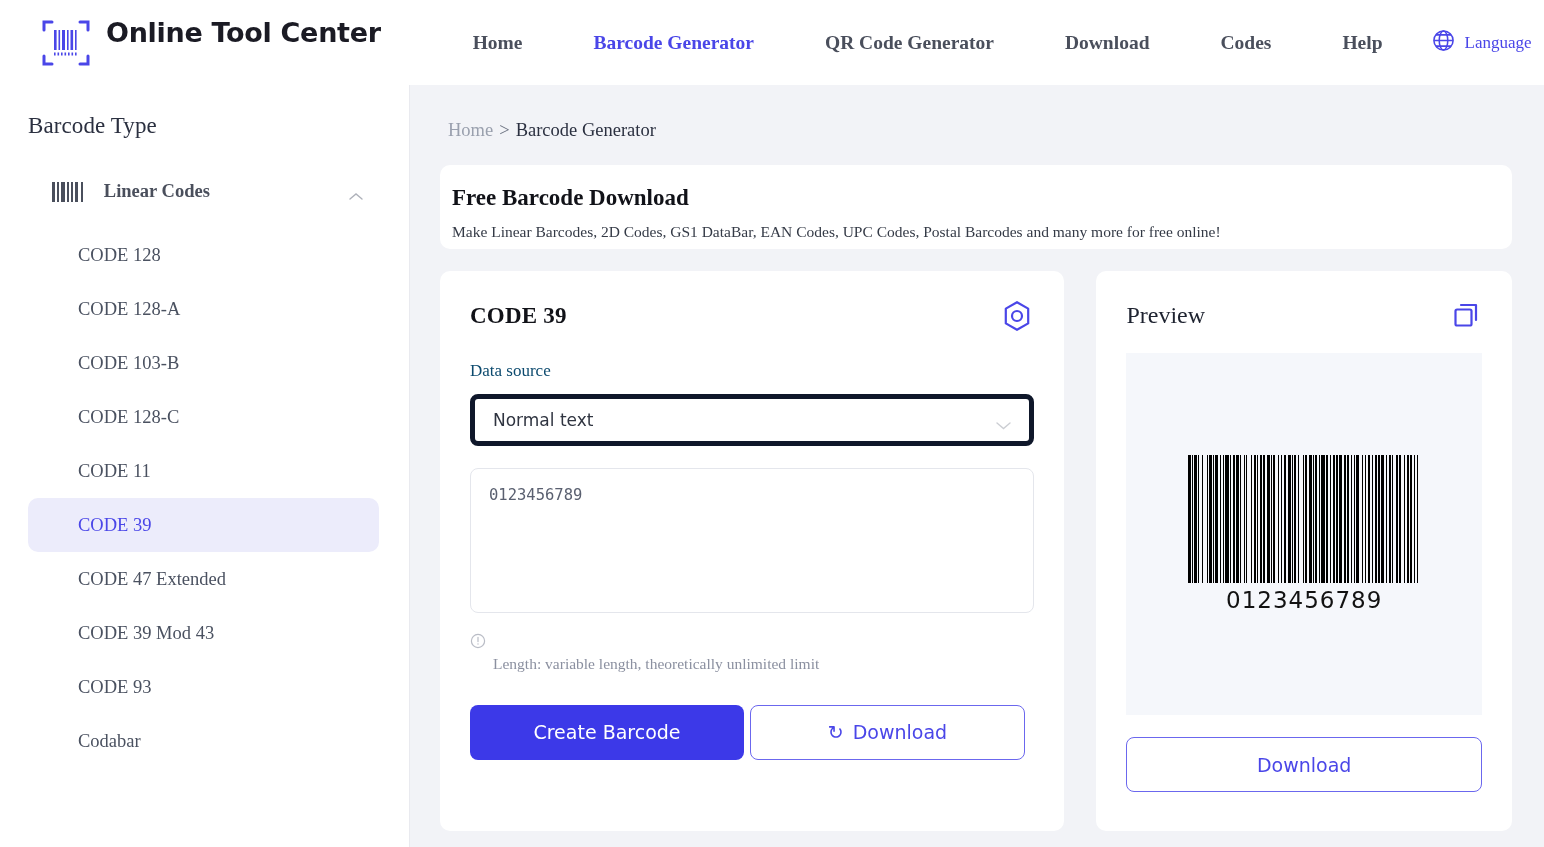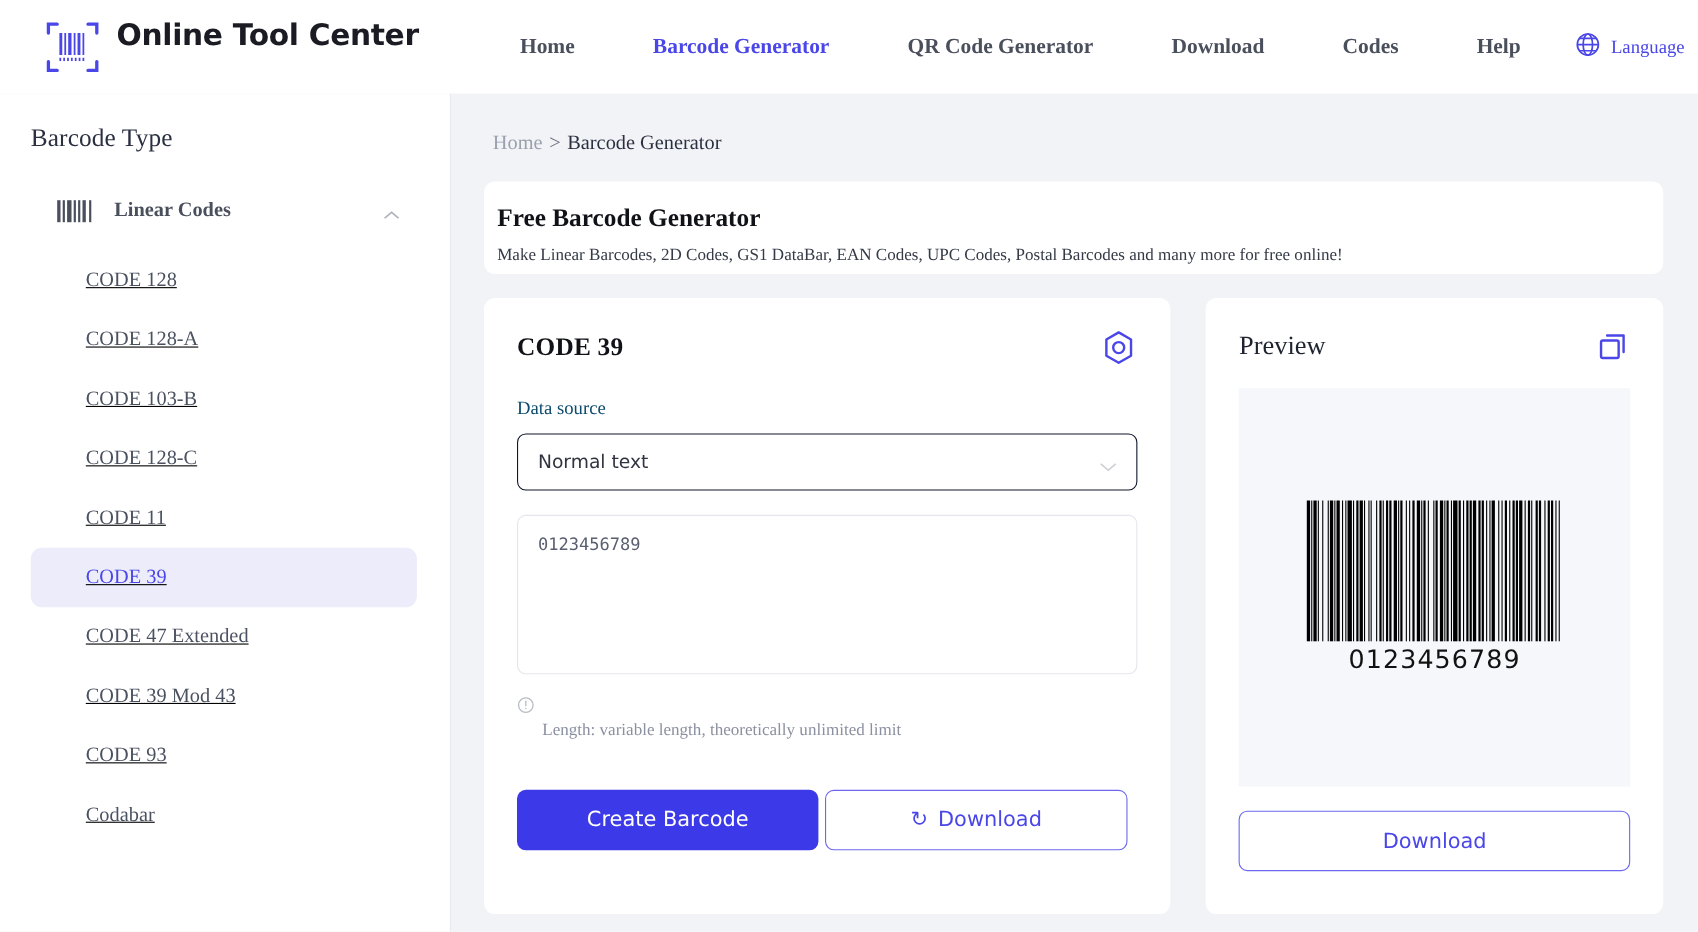--- a/index.html
+++ b/index.html
@@ -64,21 +64,21 @@
     padding: 6px 20px 6px 26px;
     cursor: pointer;
   }
   .bars-icon { display: flex; align-items: flex-end; height: 20px; }
   .bars-icon i { display: block; background: #4a4f5c; margin-right: 2.2px; height: 20px; }
   .group-label {
     font-size: 18.5px; font-weight: bold; color: #4a4f5c;
     margin-left: 19px; white-space: nowrap;
   }
   .chev { margin-left: auto; width: 14px; height: 9px; opacity: .55; }
-  .type-list { margin-top: 20px; text-decoration: underline; }
+  .type-list { margin-top: 20px; }
   .type-item {
     margin: 0 30px 0 28px;
     height: 54px;
     display: flex; align-items: center;
     padding-left: 50px;
     border-radius: 10px;
     font-size: 18.5px; color: #4a5160;
     cursor: pointer; white-space: nowrap;
   }
   .type-item.selected { background: #ececfb; color: #4a46e8; }
@@ -109,42 +109,42 @@
   }
   .card-left { width: 625px; padding: 28px 30px 0 30px; }
   .card-right { width: 416px; padding: 28px 30px 0 30px; }
   .card-head { display: flex; align-items: center; justify-content: space-between; }
   .card-title-bold { font-size: 23px; font-weight: bold; color: #111218; letter-spacing: .2px; }
   .card-title-plain { font-size: 24px; color: #1e2330; }
   .icon-btn { cursor: pointer; display: flex; }
 
   .field-label { font-size: 17px; color: #0c4a6e; margin-top: 28px; }
   .select {
-    margin-top: 13px; height: 52px; border: 1px solid #0f172a; border-radius: 8px;
+    margin-top: 13px; height: 52px; border: 5px solid #0f172a; border-radius: 8px;
     display: flex; align-items: center; padding: 0 18px;
     background: #fff; cursor: pointer;
   }
   .select-value {
     font-family: "DejaVu Sans", sans-serif;
     font-size: 17px; color: #2f3440;
   }
   .select-chev { margin-left: auto; width: 15px; height: 9px; opacity: .35; }
   .textarea {
     margin-top: 22px; height: 145px; border: 1px solid #e4e6ec; border-radius: 8px;
     padding: 16px 18px; background: #fff; cursor: text;
   }
   .textarea-value {
     font-family: "DejaVu Sans Mono", monospace;
     font-size: 15.5px; color: #5a6070; line-height: 1.4;
   }
   .hint { display: flex; margin-top: 18px; }
   .hint-icon { flex: 0 0 auto; margin-top: 2px; margin-right: 7px; opacity: .6; }
   .hint-text { font-size: 15.5px; color: #8b90a0; line-height: 1.45; }
 
-  .btn-row { display: flex; gap: 6px; margin-top: 42px; }
+  .btn-row { display: flex; gap: 6px; margin-top: 29px; }
   .btn {
     height: 55px; border-radius: 8px;
     display: flex; align-items: center; justify-content: center;
     font-family: "DejaVu Sans", sans-serif;
     font-size: 19px; cursor: pointer; white-space: nowrap;
   }
   .btn-primary { width: 274px; background: #3c39e8; color: #ffffff; }
   .btn-outline { width: 275px; background: #ffffff; border: 1px solid #6b67ee; color: #4a46e8; }
   .btn-outline.wide { width: 100%; }
   .refresh-glyph { margin-right: 9px; font-size: 19px; line-height: 1; }
@@ -260,21 +260,21 @@
 
     <div class="main">
 
       <div class="crumb">
         <span class="crumb-home">Home</span>
         <span class="crumb-sep">&gt;</span>
         <span class="crumb-cur">Barcode Generator</span>
       </div>
 
       <div class="hero">
-        <div class="hero-title">Free Barcode Generator</div>
+        <div class="hero-title">Free Barcode Download</div>
         <div class="hero-sub">Make Linear Barcodes, 2D Codes, GS1 DataBar, EAN Codes, UPC Codes, Postal Barcodes and many more for free online!</div>
       </div>
 
       <div class="panels">
 
         <div class="card card-left">
           <div class="card-head">
             <span class="card-title-bold">CODE 39</span>
             <span class="icon-btn">
               <svg width="34" height="34" viewBox="0 0 34 34" fill="none" stroke="#4a46e8" stroke-width="2.2">

